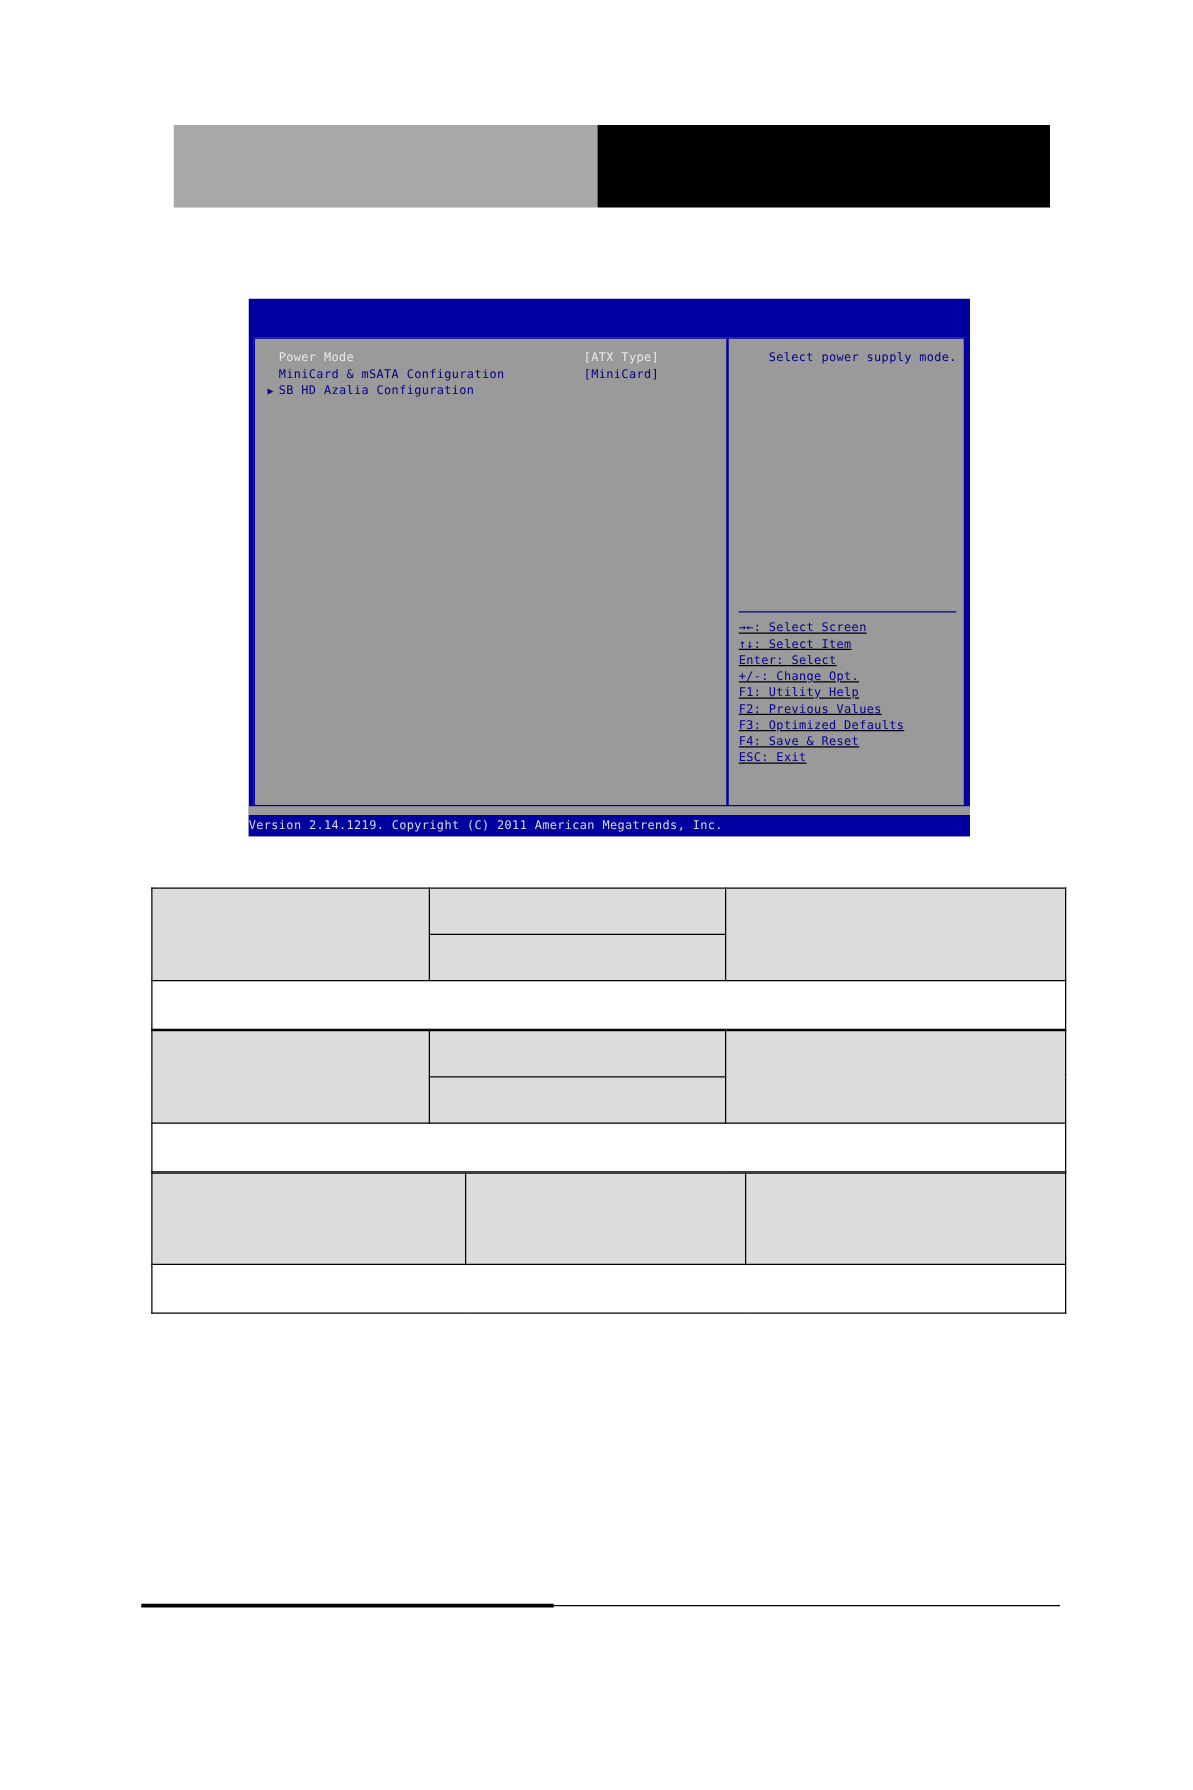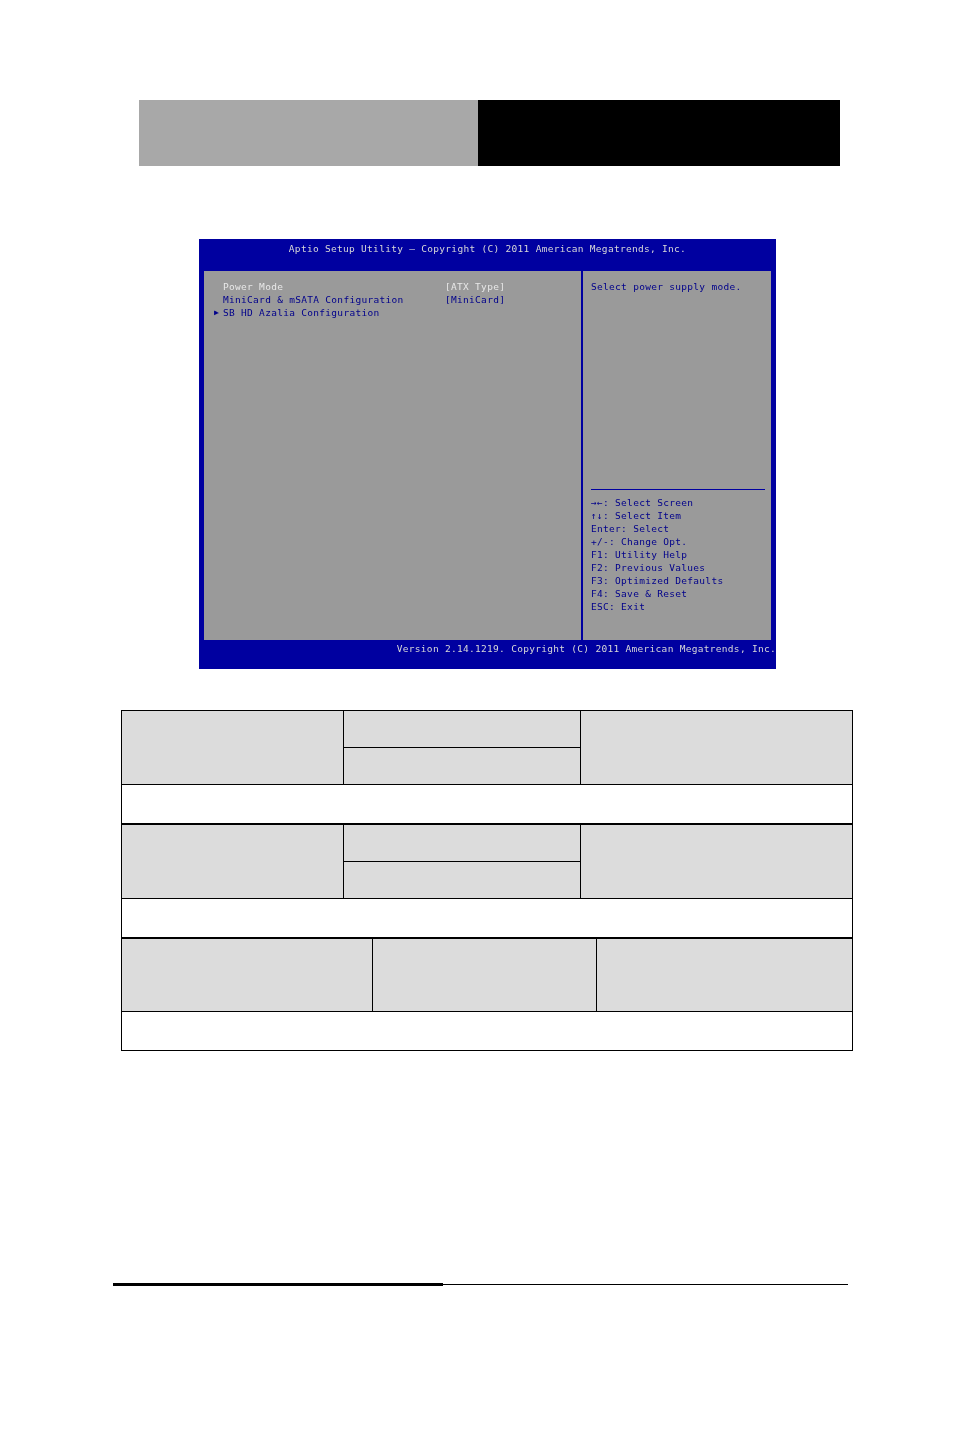--- a/index.html
+++ b/index.html
@@ -104,55 +104,58 @@
     font-size: 8px;
     line-height: 13px;
   }
   .menu-label {
     color: #00008b;
     width: 222px;
     display: inline-block;
   }
   .menu-value {
     color: #00008b;
+    margin-left: 22px;
   }
   .menu-row.selected .menu-label,
   .menu-row.selected .menu-value {
     color: #e8e8e8;
   }
   .help-text {
     color: #00008b;
     white-space: nowrap;
+    margin-left: 24px;
   }
   .nav-keys {
     position: absolute;
     left: 8px;
     top: 218px;
     width: 176px;
+    text-decoration: underline;
   }
   .nav-divider {
     border-top: 1px solid #0000a0;
     margin-bottom: 6px;
     width: 174px;
   }
   .nav-line {
     color: #00008b;
     height: 13px;
     line-height: 13px;
     white-space: nowrap;
   }
   .bios-footerbar {
     position: absolute;
     left: 0;
-    bottom: 12px;
+    bottom: 0;
     width: 100%;
     height: 17px;
     background: #0000a0;
     color: #d8d8d8;
-    text-align: right;
+    text-align: left;
     line-height: 17px;
   }
   .bios-footer-spacer {
     position: absolute;
     left: 0;
     bottom: 17px;
     width: 100%;
     height: 7px;
     background: #9a9a9a;
   }
@@ -207,21 +210,20 @@
 </head>
 <body>
 
 <div class="page-header">
   <div class="header-block-gray"></div>
   <div class="header-block-black"></div>
 </div>
 
 <div class="bios">
 
-  <div class="bios-titlebar">Aptio Setup Utility – Copyright (C) 2011 American Megatrends, Inc.</div>
 
 
   <div class="bios-body">
 
     <div class="bios-left">
 
       <div class="menu-row selected">
         <span class="menu-arrow"></span>
         <span class="menu-label">Power Mode</span>
         <span class="menu-value">[ATX Type]</span>

